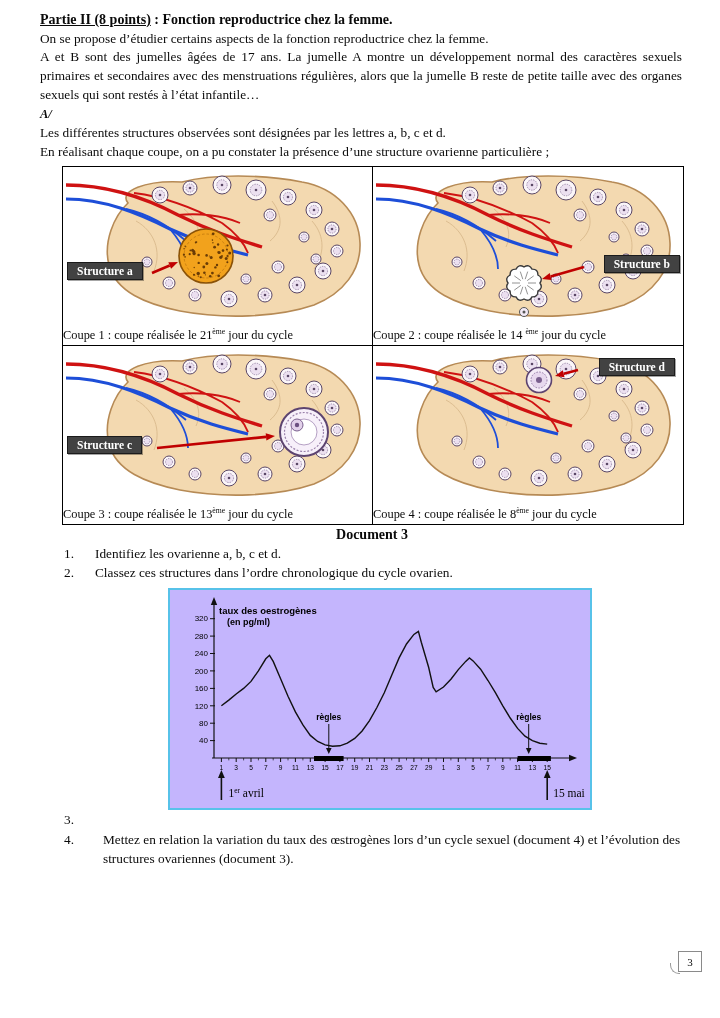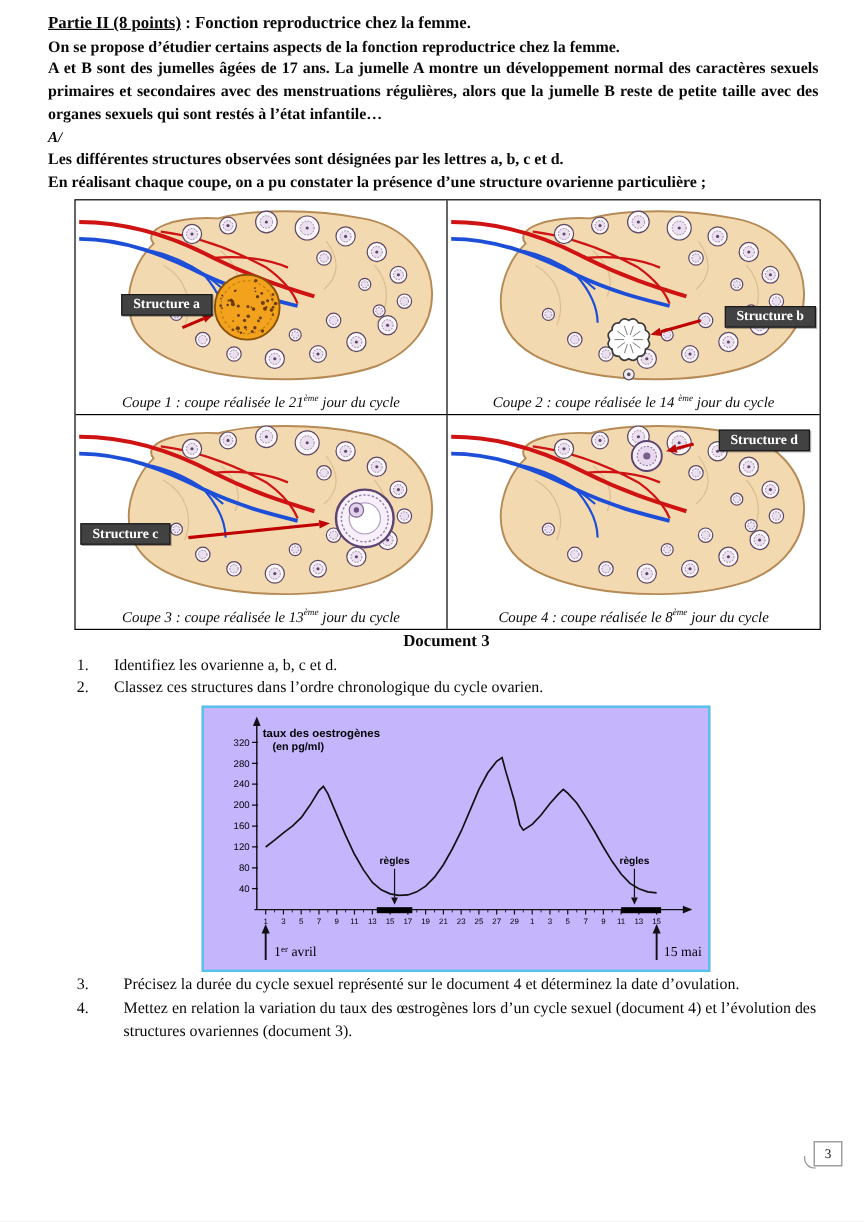--- a/index.html
+++ b/index.html
@@ -1,35 +1,35 @@
 <!DOCTYPE html>
 <html><head>
 <meta charset="utf-8">
 <style>
   html,body{margin:0;padding:0;background:#e8e8e8;}
   .page{position:relative;width:720px;height:1018px;background:#ffffff;margin:0 auto;
         font-family:"Liberation Serif",serif;color:#0a0a0a;overflow:hidden;}
   .content{padding:10px 38px 0 40px;}
-  p{margin:0;font-weight:bold;}
+  p{margin:0;}
   .title{font-weight:bold;font-size:14px;line-height:1.4;}
   .u{text-decoration:underline;}
   .body{font-size:13.3px;line-height:1.42;}
   .just{text-align:justify;}
   .sa{font-weight:bold;font-style:italic;font-size:12.5px;line-height:1.5;}
 
   .figure{width:620px;margin:4px 0 0 22px;border:1.4px solid #000;
           display:grid;grid-template-columns:310px 310px;background:#fff;}
   .cell{position:relative;height:178px;}
   .cell:nth-child(1),.cell:nth-child(3){border-right:1.2px solid #000;}
   .cell:nth-child(1),.cell:nth-child(2){border-bottom:1.2px solid #000;}
   .ovary{position:absolute;left:1px;top:2px;width:306px;height:152px;}
   .slabel{position:absolute;background:#424242;color:#fff;font-weight:bold;font-size:11.5px;
           padding:2px 9px;border:1px solid #1b1b1b;box-shadow:1px 1px 0 rgba(0,0,0,.35);
           white-space:nowrap;z-index:3;}
-  .ccap{position:absolute;bottom:2px;left:0;width:100%;text-align:center;font-size:12.4px;font-style:italic;}
+  .ccap{position:absolute;bottom:2px;left:0;width:100%;font-size:12.4px;}
   sup{font-size:0.62em;vertical-align:super;line-height:0;}
 
   .doc-caption{width:620px;margin:2px 0 2px 22px;text-align:center;font-weight:bold;font-size:14px;}
   .doc-caption.d4{width:420px;margin-left:128px;margin-top:1px;}
 
   .q{display:flex;margin:1px 0 0 24px;font-size:13.3px;line-height:1.42;}
   .q .num{width:17px;flex:0 0 auto;}
   .q .gap{width:14px;flex:0 0 auto;}
   .q.wide .num{width:19px;}
   .q.wide .gap{width:20px;}
@@ -163,21 +163,21 @@
             <circle cx="130.0" cy="105.8" r="1.1" fill="#6a3c06"></circle>
             <circle cx="145.4" cy="87.0" r="0.6" fill="#6a3c06"></circle>
             <circle cx="129.8" cy="82.4" r="1.5" fill="#6a3c06"></circle>
             <circle cx="134.2" cy="104.5" r="1.7" fill="#6a3c06"></circle>
             <circle cx="121.1" cy="87.9" r="0.8" fill="#6a3c06"></circle>
             <circle cx="132.4" cy="73.1" r="0.9" fill="#6a3c06"></circle>
             <circle cx="140.4" cy="103.8" r="1.3" fill="#6a3c06"></circle>
             <line x1="88" y1="104" x2="105.7" y2="96.5" stroke="#c00000" stroke-width="2.6"></line>
             <polygon points="114,93 104.3,93.2 107.1,99.8" fill="#c00000"></polygon>
           </svg>
-        <div class="slabel" style="left:4px;top:78px;margin-left:34px;">Structure a</div>
+        <div class="slabel" style="left:4px;top:95px;">Structure a</div>
         <div class="ccap"><span>Coupe 1 : coupe réalisée le 21</span><sup>ème</sup><span> jour du cycle</span></div>
       </div>
 
       <div class="cell">
         <svg class="ovary" viewBox="0 0 306 152">
             <path d="M64,34 C54,22 82,11 118,13 C148,5 198,5 238,13 C272,19 295,44 296,74 C297,101 280,124 250,136 C212,149 158,150 116,142 C82,135 52,123 45,96 C39,73 50,47 64,34 Z" fill="#f3d9b0" stroke="#b68a55" stroke-width="1.6"></path>
             <path d="M72,52 C90,62 98,82 90,102 M208,32 C220,48 218,62 206,72 M248,52 C262,68 260,86 250,100 M120,40 C134,52 138,64 132,78" fill="none" stroke="#dcbd90" stroke-width="1"></path>
             <path d="M2,30 C40,30 74,44 106,60 C136,74 160,80 184,86" fill="none" stroke="#1d4ed8" stroke-width="3.2"></path>
             <path d="M62,40 C88,46 106,58 122,72 M106,60 C118,74 124,88 124,100" fill="none" stroke="#1d4ed8" stroke-width="1.8"></path>
             <path d="M2,16 C44,16 80,28 114,46 C146,62 172,70 198,78" fill="none" stroke="#cf1212" stroke-width="3.4"></path>
@@ -516,21 +516,20 @@
           <line x1="377.2" y1="210" x2="377.2" y2="185" stroke="#111" stroke-width="1.6"></line>
           <polygon points="377.2,180 373.8,188 380.6,188" fill="#111"></polygon>
           <text x="383.2" y="207" font-size="11.5" font-family="Liberation Serif, serif">15 mai</text>
         </svg>
     </div>
 
 
     <div class="q wide">
         <span class="num">3.</span>
         <span class="gap"></span>
-        <span class="qtext">Précisez la durée du cycle sexuel représenté sur le document 4 et déterminez la date d’ovulation.</span>
       </div>
     <div class="q wide">
         <span class="num">4.</span>
         <span class="gap"></span>
         <span class="qtext">Mettez en relation la variation du taux des œstrogènes lors d’un cycle sexuel (document 4) et l’évolution des structures ovariennes (document 3).</span>
       </div>
 
   </div>
 
   <div class="pagenum">3</div>

